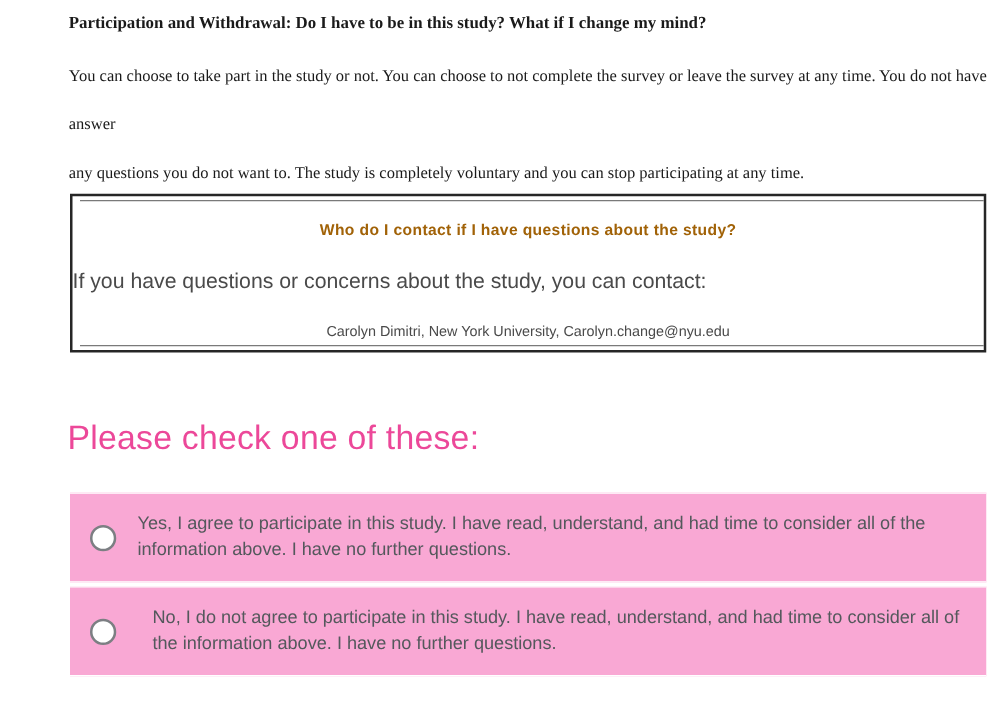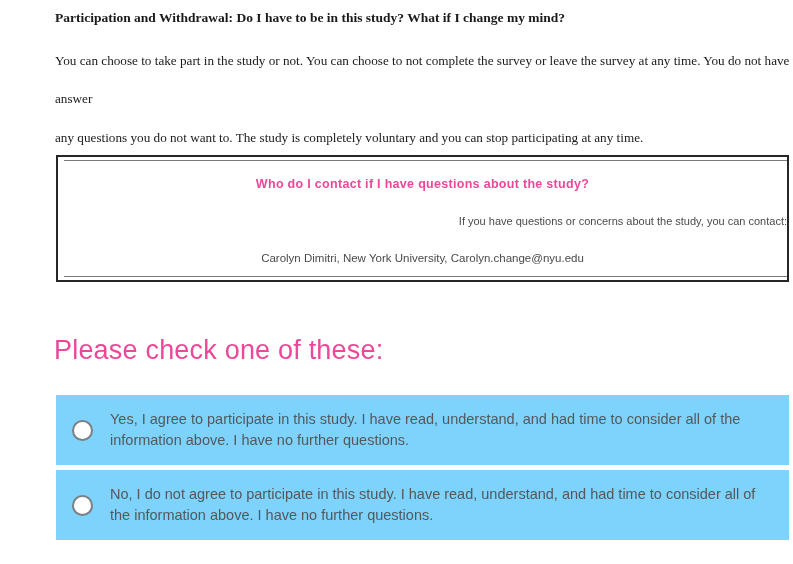--- a/index.html
+++ b/index.html
@@ -70,28 +70,28 @@
     border-top: 1px solid #7a7a7a;
     border-bottom: 1px solid #7a7a7a;
     box-sizing: border-box;
     pointer-events: none;
   }
   .contact-title {
     text-align: center;
     font-family: "Liberation Sans", sans-serif;
     font-size: 12.5px;
     font-weight: bold;
-    color: #ec4899;
+    color: #a16207;
     letter-spacing: 0.3px;
     margin-top: 20px;
   }
   .contact-sub {
-    text-align: right;
+    text-align: left;
     font-family: "Liberation Sans", sans-serif;
-    font-size: 11px;
+    font-size: 17px;
     color: #4a4a4a;
     margin-top: 24px;
   }
   .contact-person {
     text-align: center;
     font-family: "Liberation Sans", sans-serif;
     font-size: 11.5px;
     color: #4a4a4a;
     margin-top: 25px;
   }
@@ -109,29 +109,30 @@
 
   .options {
     position: absolute;
     left: 9px;
     top: 394px;
     width: 733px;
   }
   .option-row {
     display: flex;
     align-items: center;
-    background: #7dd3fc;
+    background: #f9a8d4;
     border-top: 1px solid #ffffff;
     border-bottom: 1px solid #ffffff;
     min-height: 72px;
     box-sizing: border-box;
     padding: 12px 18px 12px 16px;
   }
   .option-row + .option-row {
     margin-top: 3px;
+    gap: 12px;
   }
   .radio {
     width: 21px;
     height: 21px;
     min-width: 21px;
     border: 2px solid #7c7f83;
     border-radius: 50%;
     background: #ffffff;
     margin-right: 17px;
     box-sizing: border-box;

